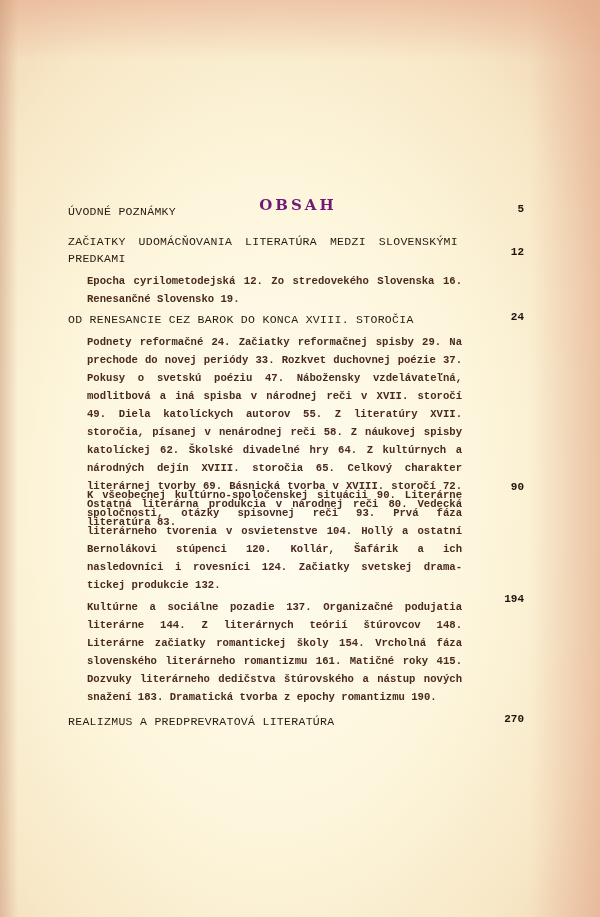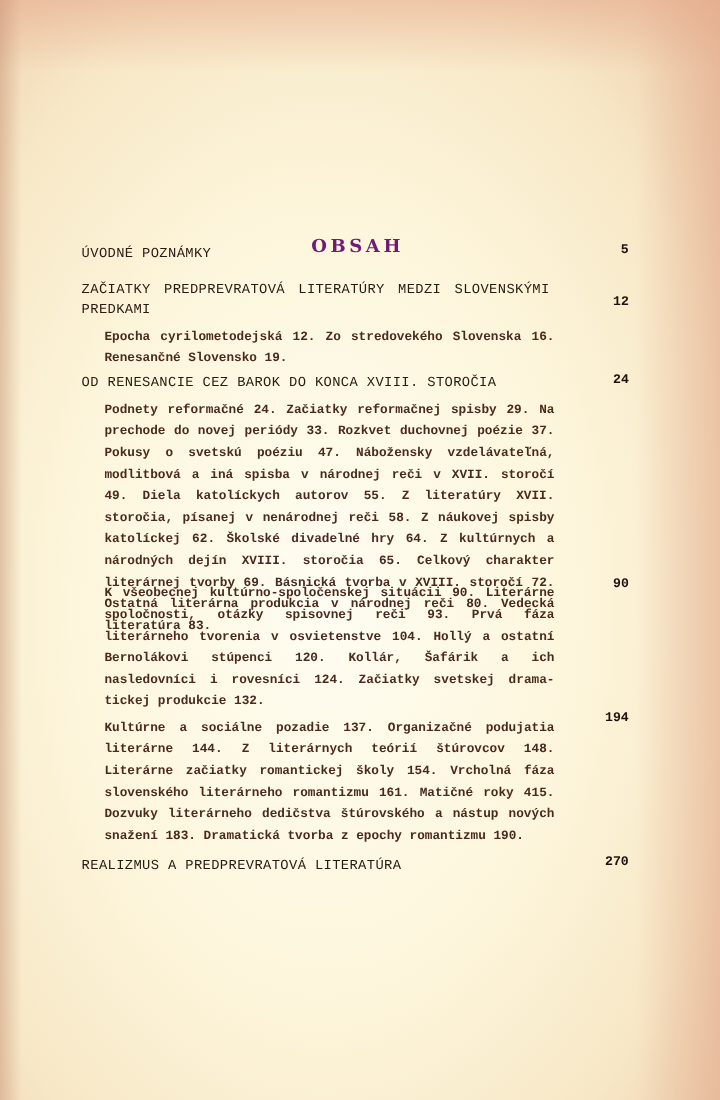--- a/index.html
+++ b/index.html
@@ -53,21 +53,21 @@
 
 <div class="page">
   <div class="title">OBSAH</div>
 
   <div class="entry" style="top:203px">
     <div class="heading">ÚVODNÉ POZNÁMKY</div>
     <div class="pageno" style="top:0">5</div>
   </div>
 
   <div class="entry" style="top:233px">
-    <div class="heading justify">ZAČIATKY PREDPREVRATOVÁ LITERATÚRY MEDZI SLOVEN­SKÝMI PREDKAMI</div>
+    <div class="heading justify">ZAČIATKY UDOMÁCŇOVANIA LITERATÚRA MEDZI SLOVEN­SKÝMI PREDKAMI</div>
     <div class="pageno" style="top:13px">12</div>
     <div class="sub">Epocha cyrilometodejská 12. Zo stredovekého Slovenska 16. Rene­sančné Slovensko 19.</div>
   </div>
 
   <div class="entry" style="top:311px">
     <div class="heading">OD RENESANCIE CEZ BAROK DO KONCA XVIII. STOROČIA</div>
     <div class="pageno" style="top:0">24</div>
     <div class="sub">Podnety reformačné 24. Začiatky reformačnej spisby 29. Na pre­chode do novej periódy 33. Rozkvet duchovnej poézie 37. Pokusy o svetskú poéziu 47. Nábožensky vzdelávateľná, modlitbová a iná spisba v národnej reči v XVII. storočí 49. Diela katolíckych auto­rov 55. Z literatúry XVII. storočia, písanej v nenárodnej reči 58. Z náukovej spisby katolíckej 62. Školské divadelné hry 64. Z kultúr­nych a národných dejín XVIII. storočia 65. Celkový charakter lite­rárnej tvorby 69. Básnická tvorba v XVIII. storočí 72. Ostatná li­terárna produkcia v národnej reči 80. Vedecká literatúra 83.</div>
   </div>
 

